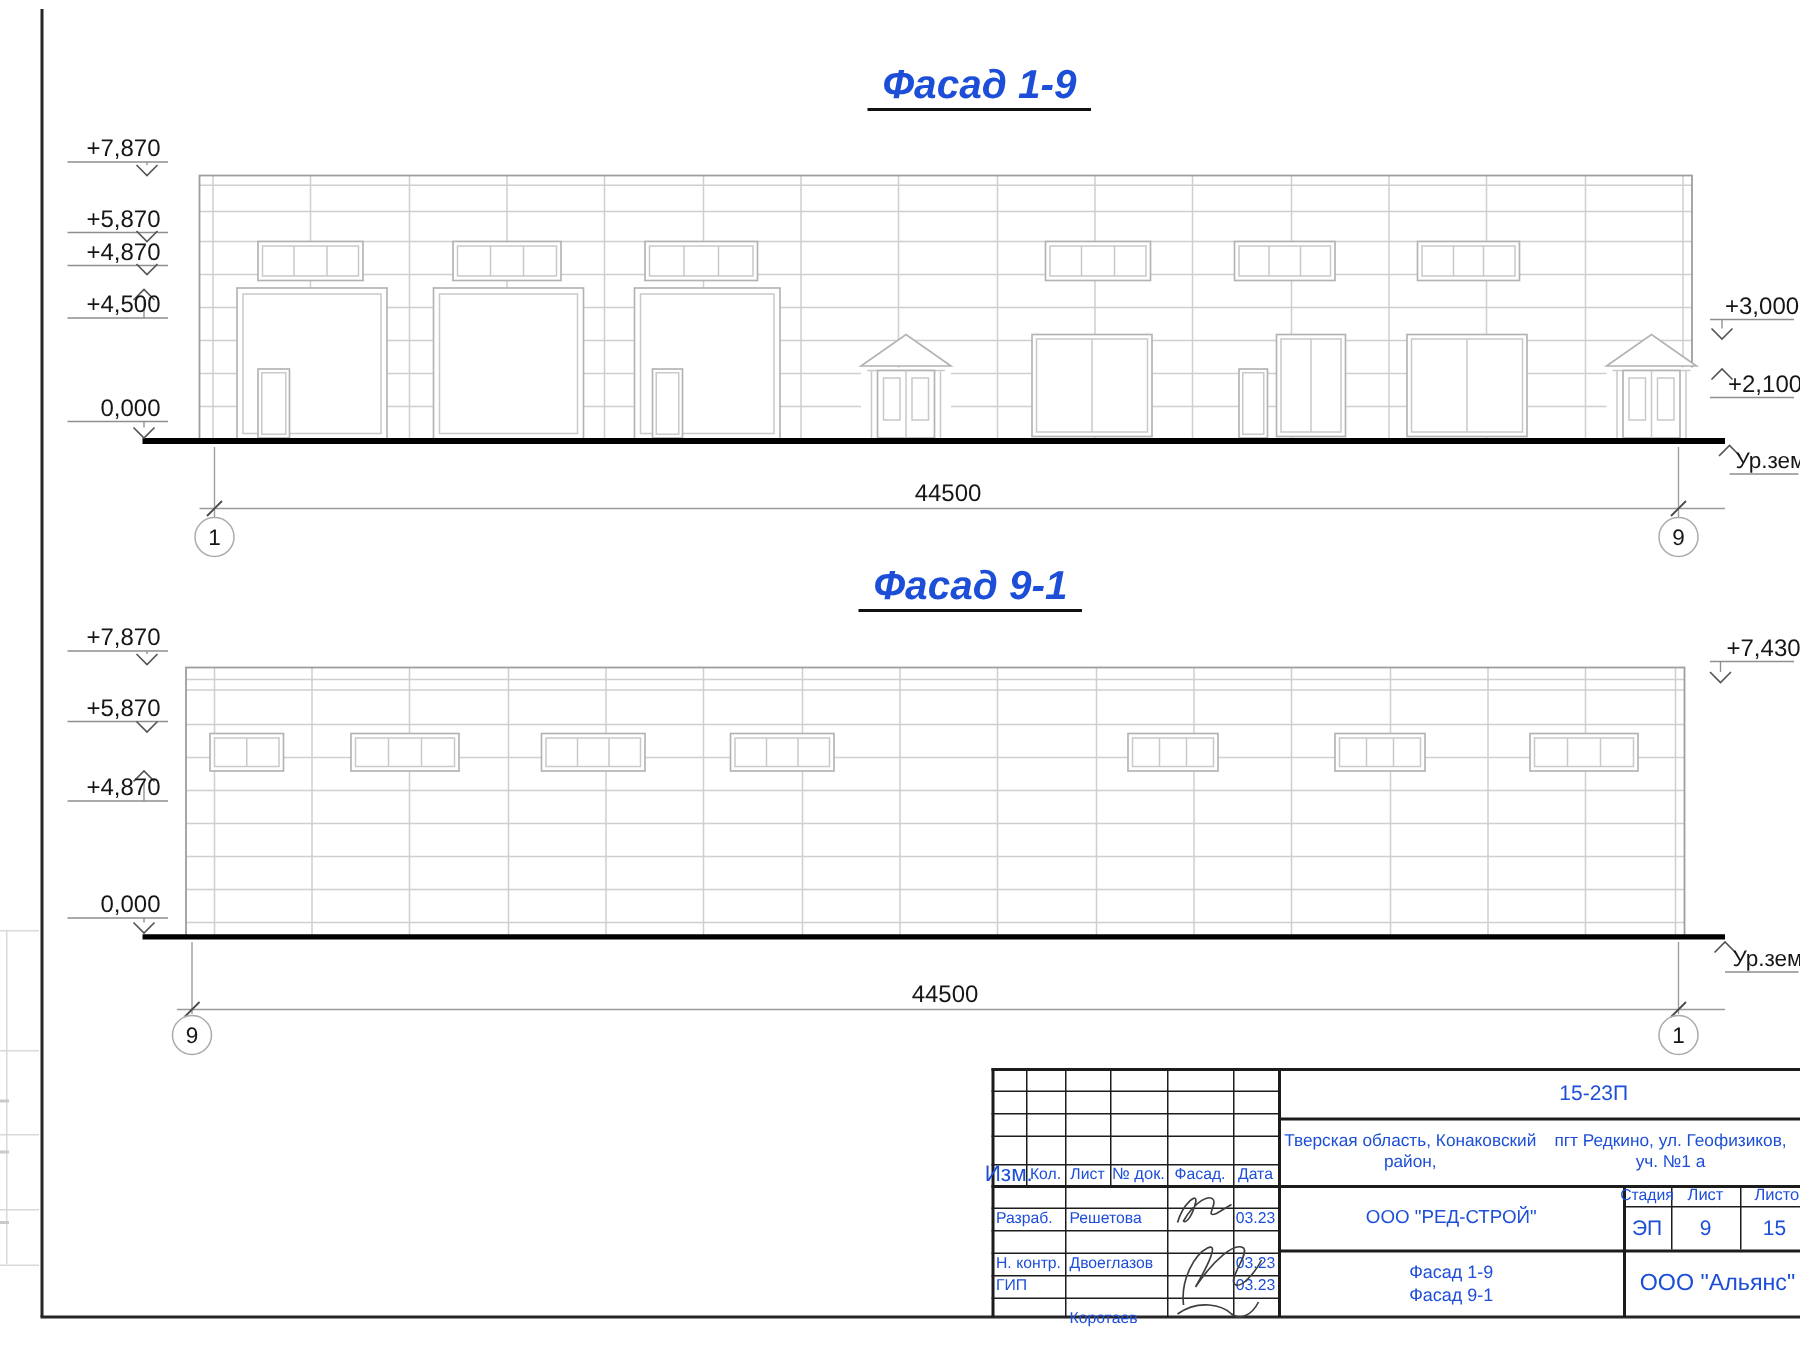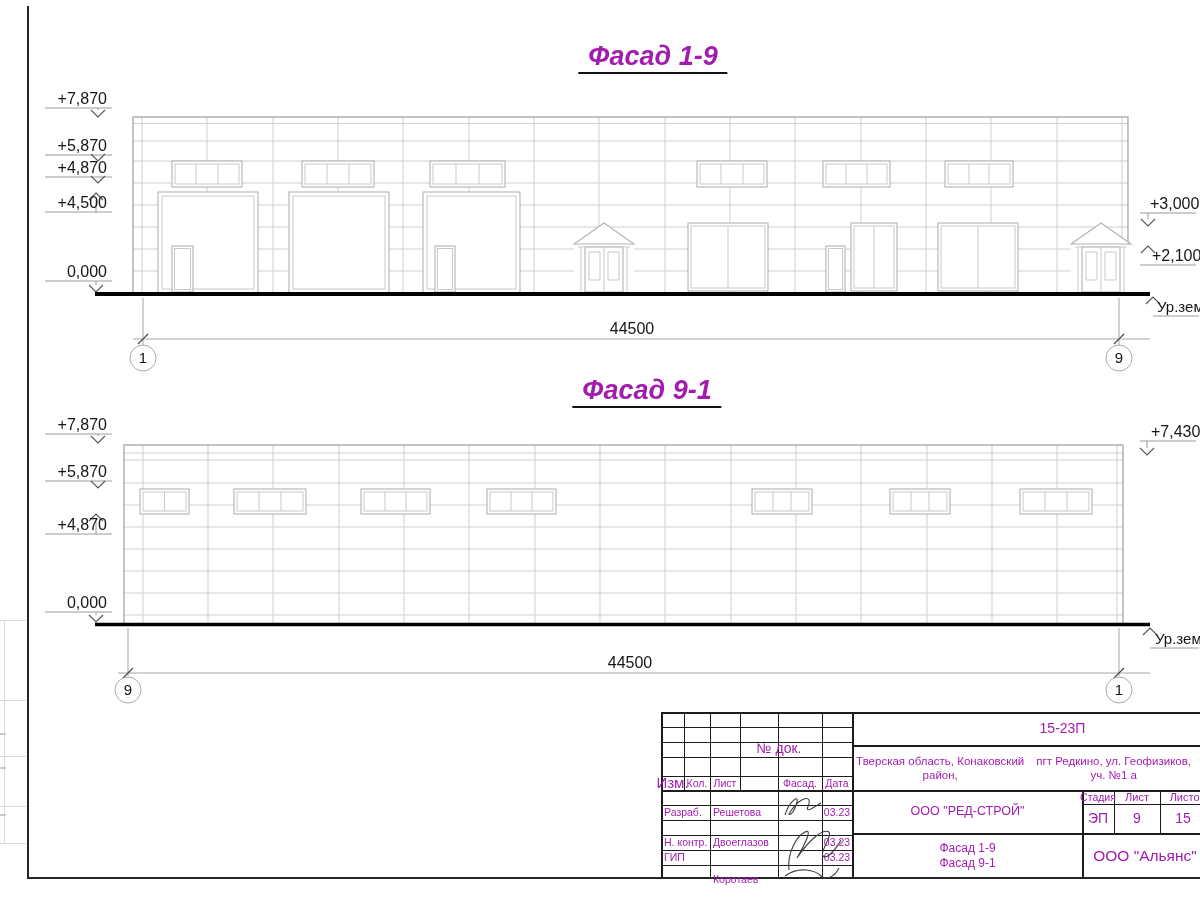--- a/index.html
+++ b/index.html
@@ -1,17 +1,17 @@
 <!DOCTYPE html>
 <html><head>
 <meta charset="utf-8">
 <style>
   html,body{margin:0;padding:0;background:#fff;}
   #page{position:relative;width:1200px;height:900px;background:#fff;overflow:hidden;
-        font-family:"Liberation Sans",sans-serif;color:#a21caf;}
+        font-family:"Liberation Sans",sans-serif;color:#1d4ed8;}
   svg text{font-family:"Liberation Sans",sans-serif;fill:#161616;}
   .ol{fill:none;stroke:#9e9e9e;stroke-width:1.2;}
   .pl{fill:none;stroke:#cfcfcf;stroke-width:1;}
   .op{fill:#ffffff;stroke:#b3b3b3;stroke-width:1.1;}
   .opf{fill:#ffffff;stroke:none;}
   .in{fill:none;stroke:#c9c9c9;stroke-width:1;}
   .gr{fill:none;stroke:#000;stroke-width:4;}
   .gr2{fill:none;stroke:#000;stroke-width:3.5;}
   .mk{fill:none;stroke:#8f8f8f;stroke-width:0.9;}
   .mka{fill:none;stroke:#555;stroke-width:1.1;}
@@ -239,21 +239,21 @@
     <div class="ln" style="left:740px;top:712px;width:0.9px;height:78px;"></div>
     <div class="ln" style="left:778px;top:712px;width:0.9px;height:166px;"></div>
     <div class="ln" style="left:822px;top:712px;width:0.9px;height:166px;"></div>
     <div class="ln" style="left:1114px;top:790px;width:0.9px;height:43px;"></div>
     <div class="ln" style="left:1160px;top:790px;width:0.9px;height:43px;"></div>
     <div class="ln" style="left:1082px;top:804px;width:118px;height:0.9px;"></div>
 
     <div class="tc" style="left:661px;top:776px;width:23px;height:14px;font-size:15px;">Изм.</div>
     <div class="tc" style="left:684px;top:776px;width:26px;height:14px;font-size:10.5px;">Кол.</div>
     <div class="tc" style="left:710px;top:776px;width:30px;height:14px;font-size:10.5px;">Лист</div>
-    <div class="tc" style="left:740px;top:741px;width:38px;height:14px;font-size:14px;padding-left:20px;">№ док.</div>
+    <div class="tc" style="left:740px;top:776px;width:38px;height:14px;font-size:11px;">№ док.</div>
     <div class="tc" style="left:778px;top:776px;width:44px;height:14px;font-size:10.5px;">Фасад.</div>
     <div class="tc" style="left:822px;top:776px;width:30px;height:14px;font-size:10.5px;">Дата</div>
 
     <div class="tc tcl" style="left:664px;top:805px;width:46px;height:15px;font-size:10.5px;">Разраб.</div>
     <div class="tc tcl" style="left:713px;top:805px;width:64px;height:15px;font-size:10.5px;">Решетова</div>
     <div class="tc" style="left:822px;top:805px;width:30px;height:15px;font-size:10.5px;">03.23</div>
     <div class="tc tcl" style="left:664px;top:835px;width:46px;height:15px;font-size:10.5px;">Н. контр.</div>
     <div class="tc tcl" style="left:713px;top:835px;width:64px;height:15px;font-size:10.5px;">Двоеглазов</div>
     <div class="tc" style="left:822px;top:835px;width:30px;height:15px;font-size:10.5px;">03.23</div>
     <div class="tc tcl" style="left:664px;top:850px;width:46px;height:15px;font-size:10.5px;">ГИП</div>

